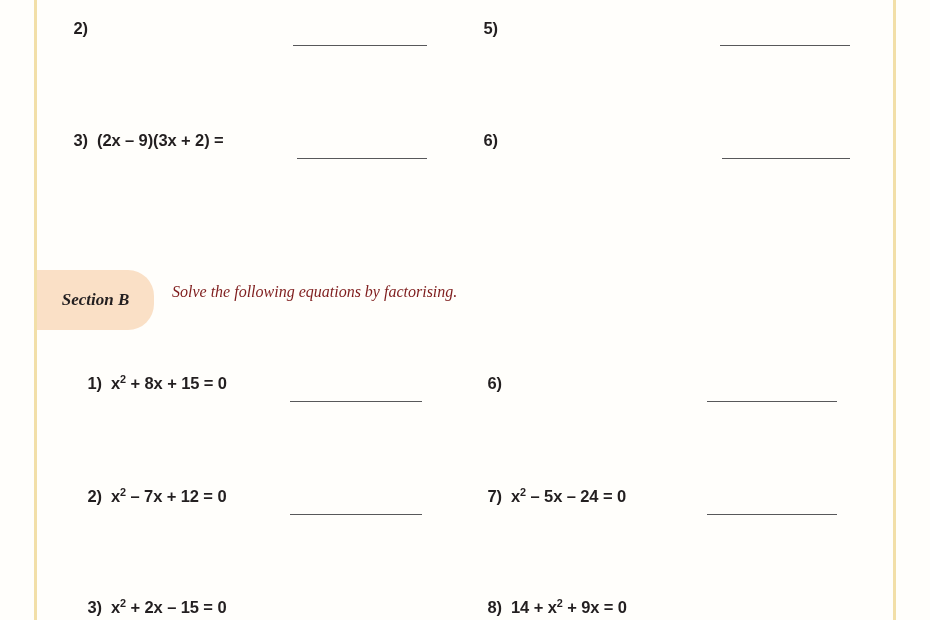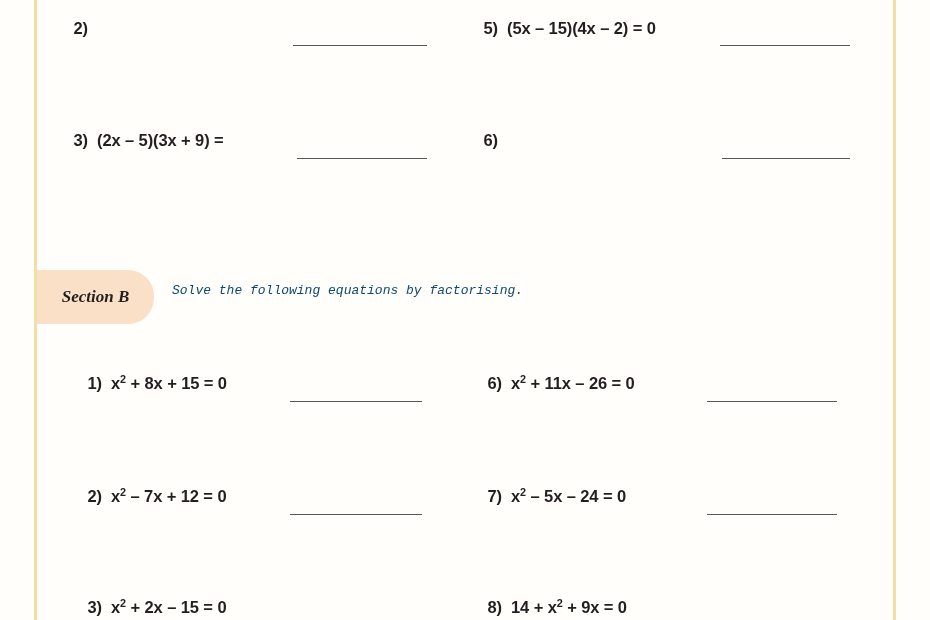--- a/index.html
+++ b/index.html
@@ -72,58 +72,57 @@
     background: #fae0c6;
     border-radius: 0 26px 26px 0;
     color: #231f20;
     font-family: "Liberation Serif", serif;
     font-style: italic;
     font-weight: 700;
     font-size: 17px;
   }
   .section-instruction {
     position: absolute;
-    color: #0c4a6e;
-    font-family: Liberation Mono, monospace;
+    color: #7f1d1d;
+    font-family: Liberation Serif, serif;
     font-style: italic;
-    font-size: 13px;
+    font-size: 16px;
     white-space: nowrap;
   }
 </style>
 </head>
 <body>
 
 <div id="worksheet">
 
   <div class="page-rule left"></div>
   <div class="page-rule right"></div>
 
   <div class="q" style="left:62px; top:19px;">
     <span class="num">2)</span>
   </div>
   <div class="blank" style="left:293px; top:45px; width:134px;"></div>
 
   <div class="q" style="left:62px; top:131px;">
     <span class="num">3)</span>
-    <span class="expr">(2x – 5)(3x + 9) =</span>
+    <span class="expr">(2x – 9)(3x + 2) =</span>
   </div>
   <div class="blank" style="left:297px; top:158px; width:130px;"></div>
 
   <div class="q" style="left:472px; top:19px;">
     <span class="num">5)</span>
-    <span class="expr">(5x – 15)(4x – 2) = 0</span>
   </div>
   <div class="blank" style="left:720px; top:45px; width:130px;"></div>
 
   <div class="q" style="left:472px; top:131px;">
     <span class="num">6)</span>
   </div>
   <div class="blank" style="left:722px; top:158px; width:128px;"></div>
 
-  <div class="section-badge" style="left:37px; top:270px; width:117px; height:54px;">
+  <div class="section-badge" style="left:37px; top:270px; width:117px; height:60px;">
     <span>Section B</span>
   </div>
 
   <div class="section-instruction" style="left:172px; top:283px;">Solve the following equations by factorising.</div>
 
   <div class="q" style="left:76px; top:374px;">
     <span class="num">1)</span>
     <span class="expr">x<sup>2</sup> + 8x + 15 = 0</span>
   </div>
   <div class="blank" style="left:290px; top:401px; width:132px;"></div>
@@ -134,21 +133,20 @@
   </div>
   <div class="blank" style="left:290px; top:514px; width:132px;"></div>
 
   <div class="q" style="left:76px; top:598px;">
     <span class="num">3)</span>
     <span class="expr">x<sup>2</sup> + 2x – 15 = 0</span>
   </div>
 
   <div class="q" style="left:476px; top:374px;">
     <span class="num">6)</span>
-    <span class="expr">x<sup>2</sup> + 11x – 26 = 0</span>
   </div>
   <div class="blank" style="left:707px; top:401px; width:130px;"></div>
 
   <div class="q" style="left:476px; top:487px;">
     <span class="num">7)</span>
     <span class="expr">x<sup>2</sup> – 5x – 24 = 0</span>
   </div>
   <div class="blank" style="left:707px; top:514px; width:130px;"></div>
 
   <div class="q" style="left:476px; top:598px;">

